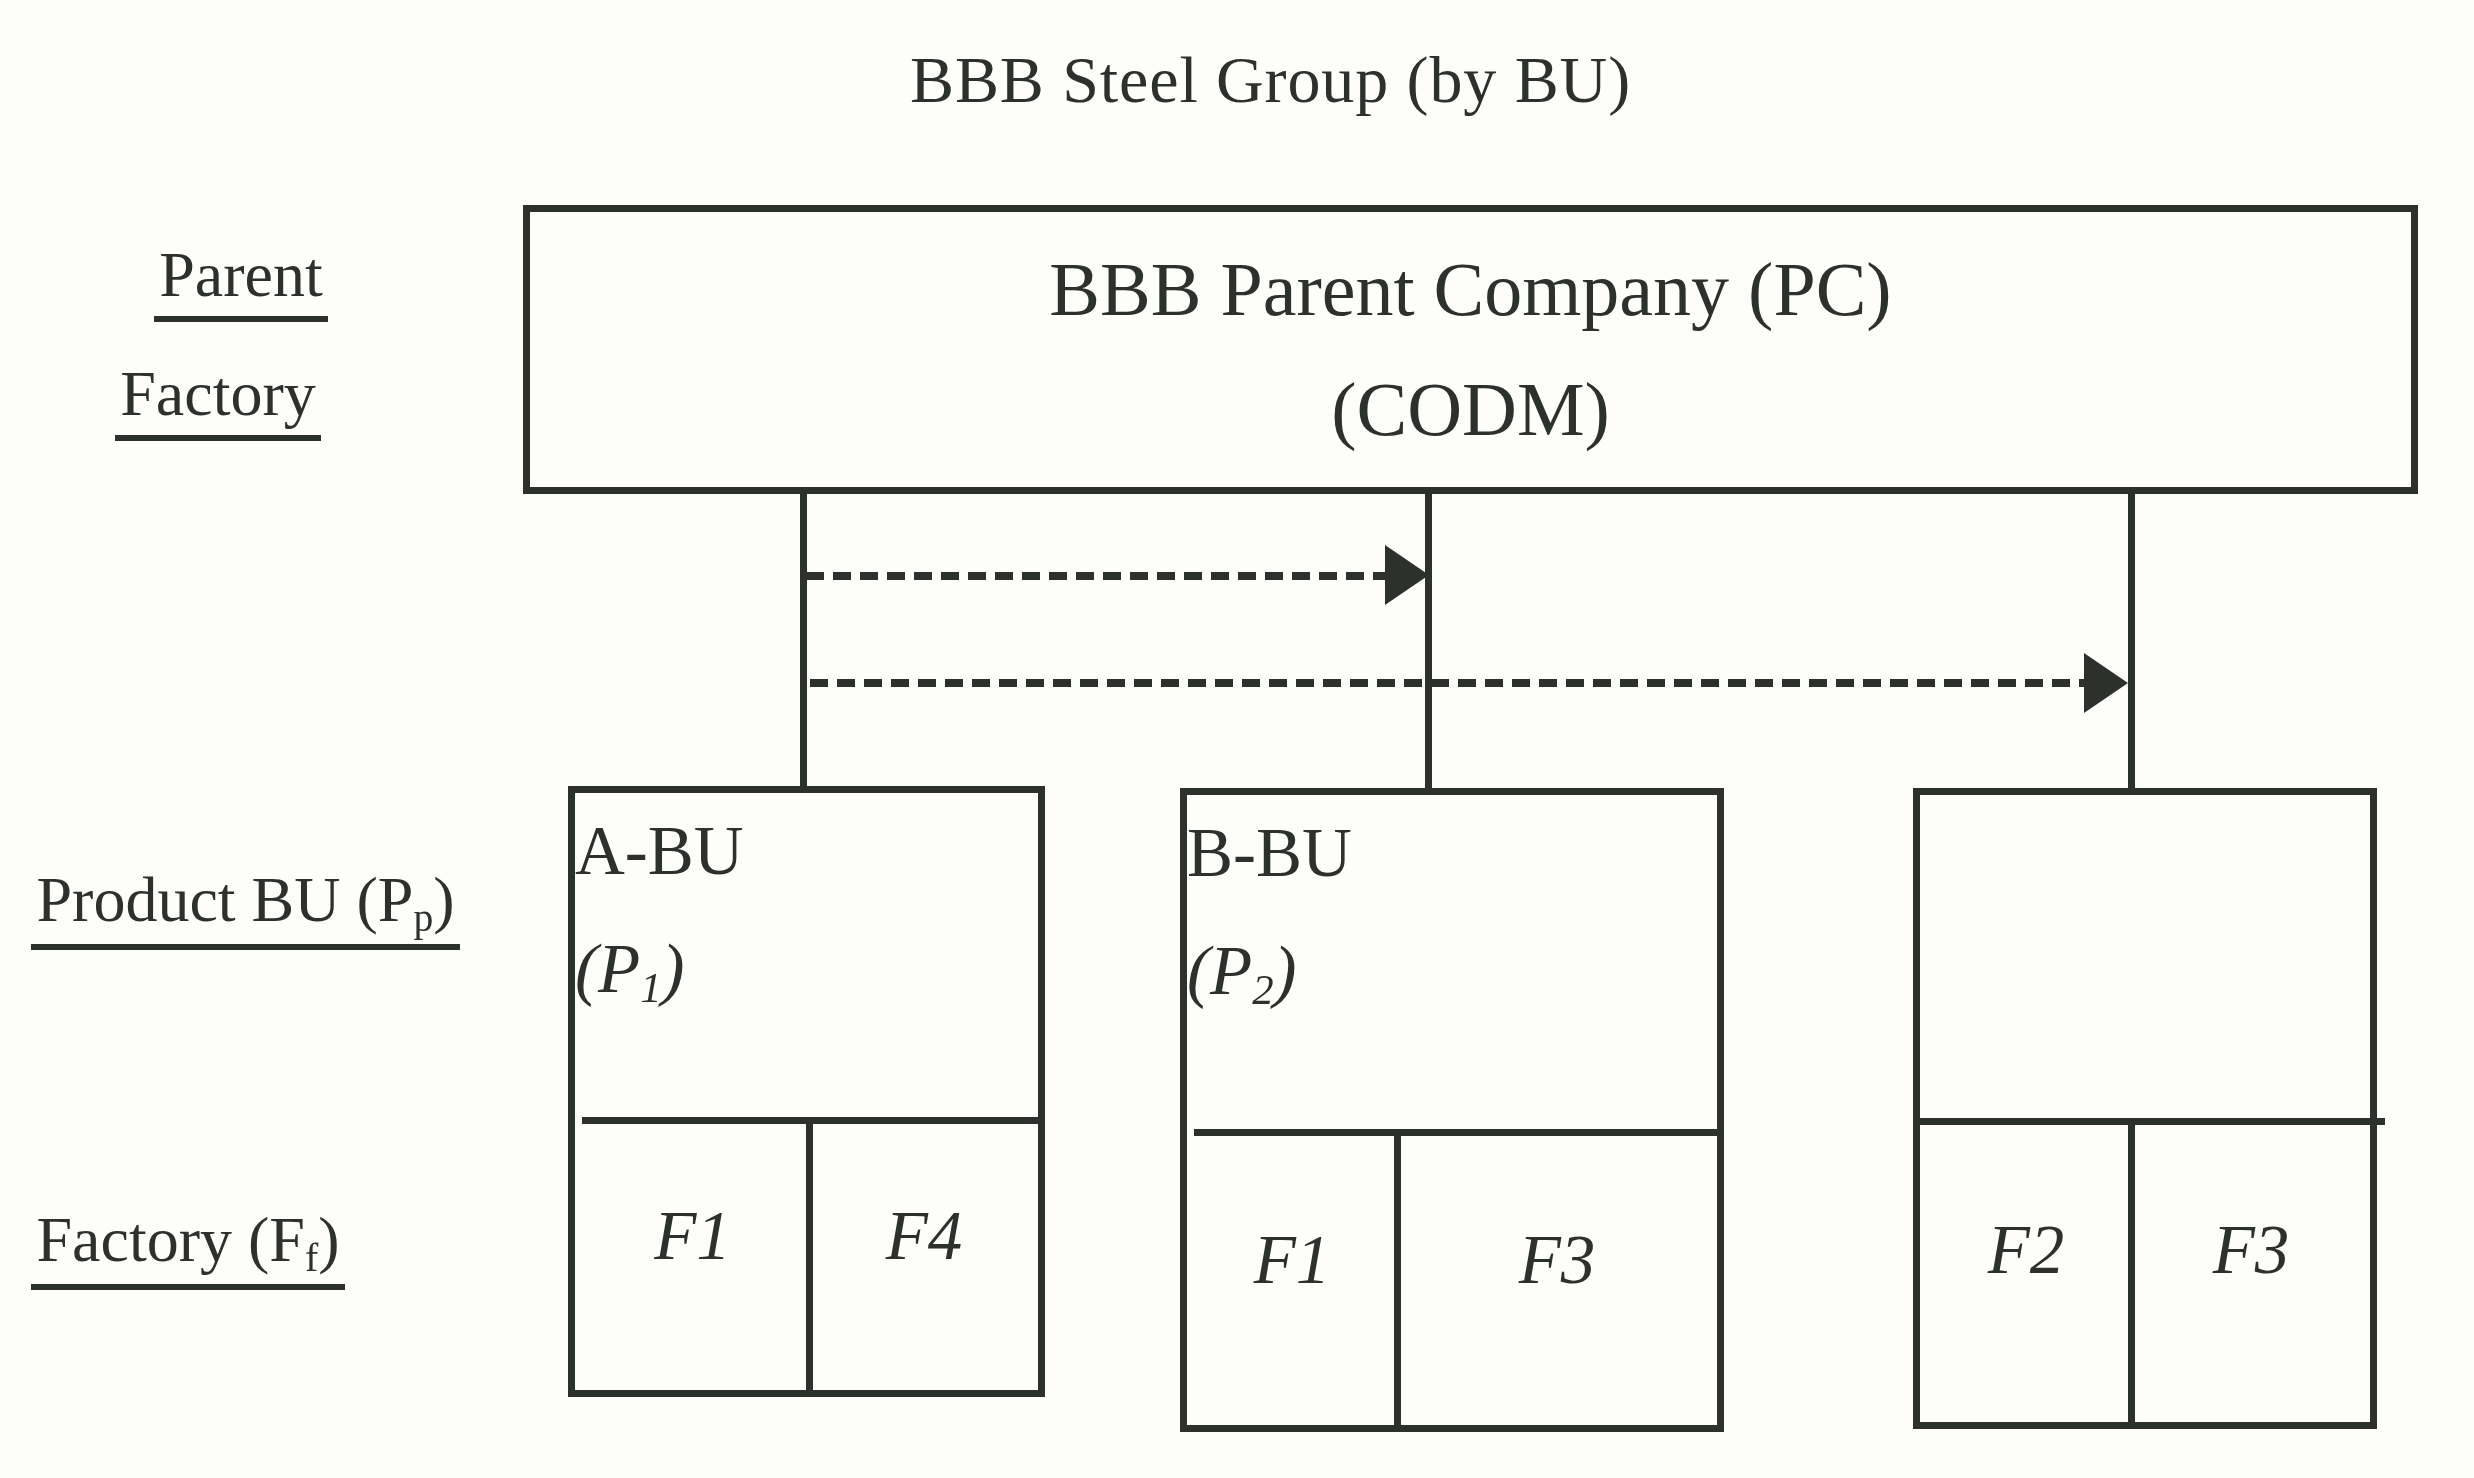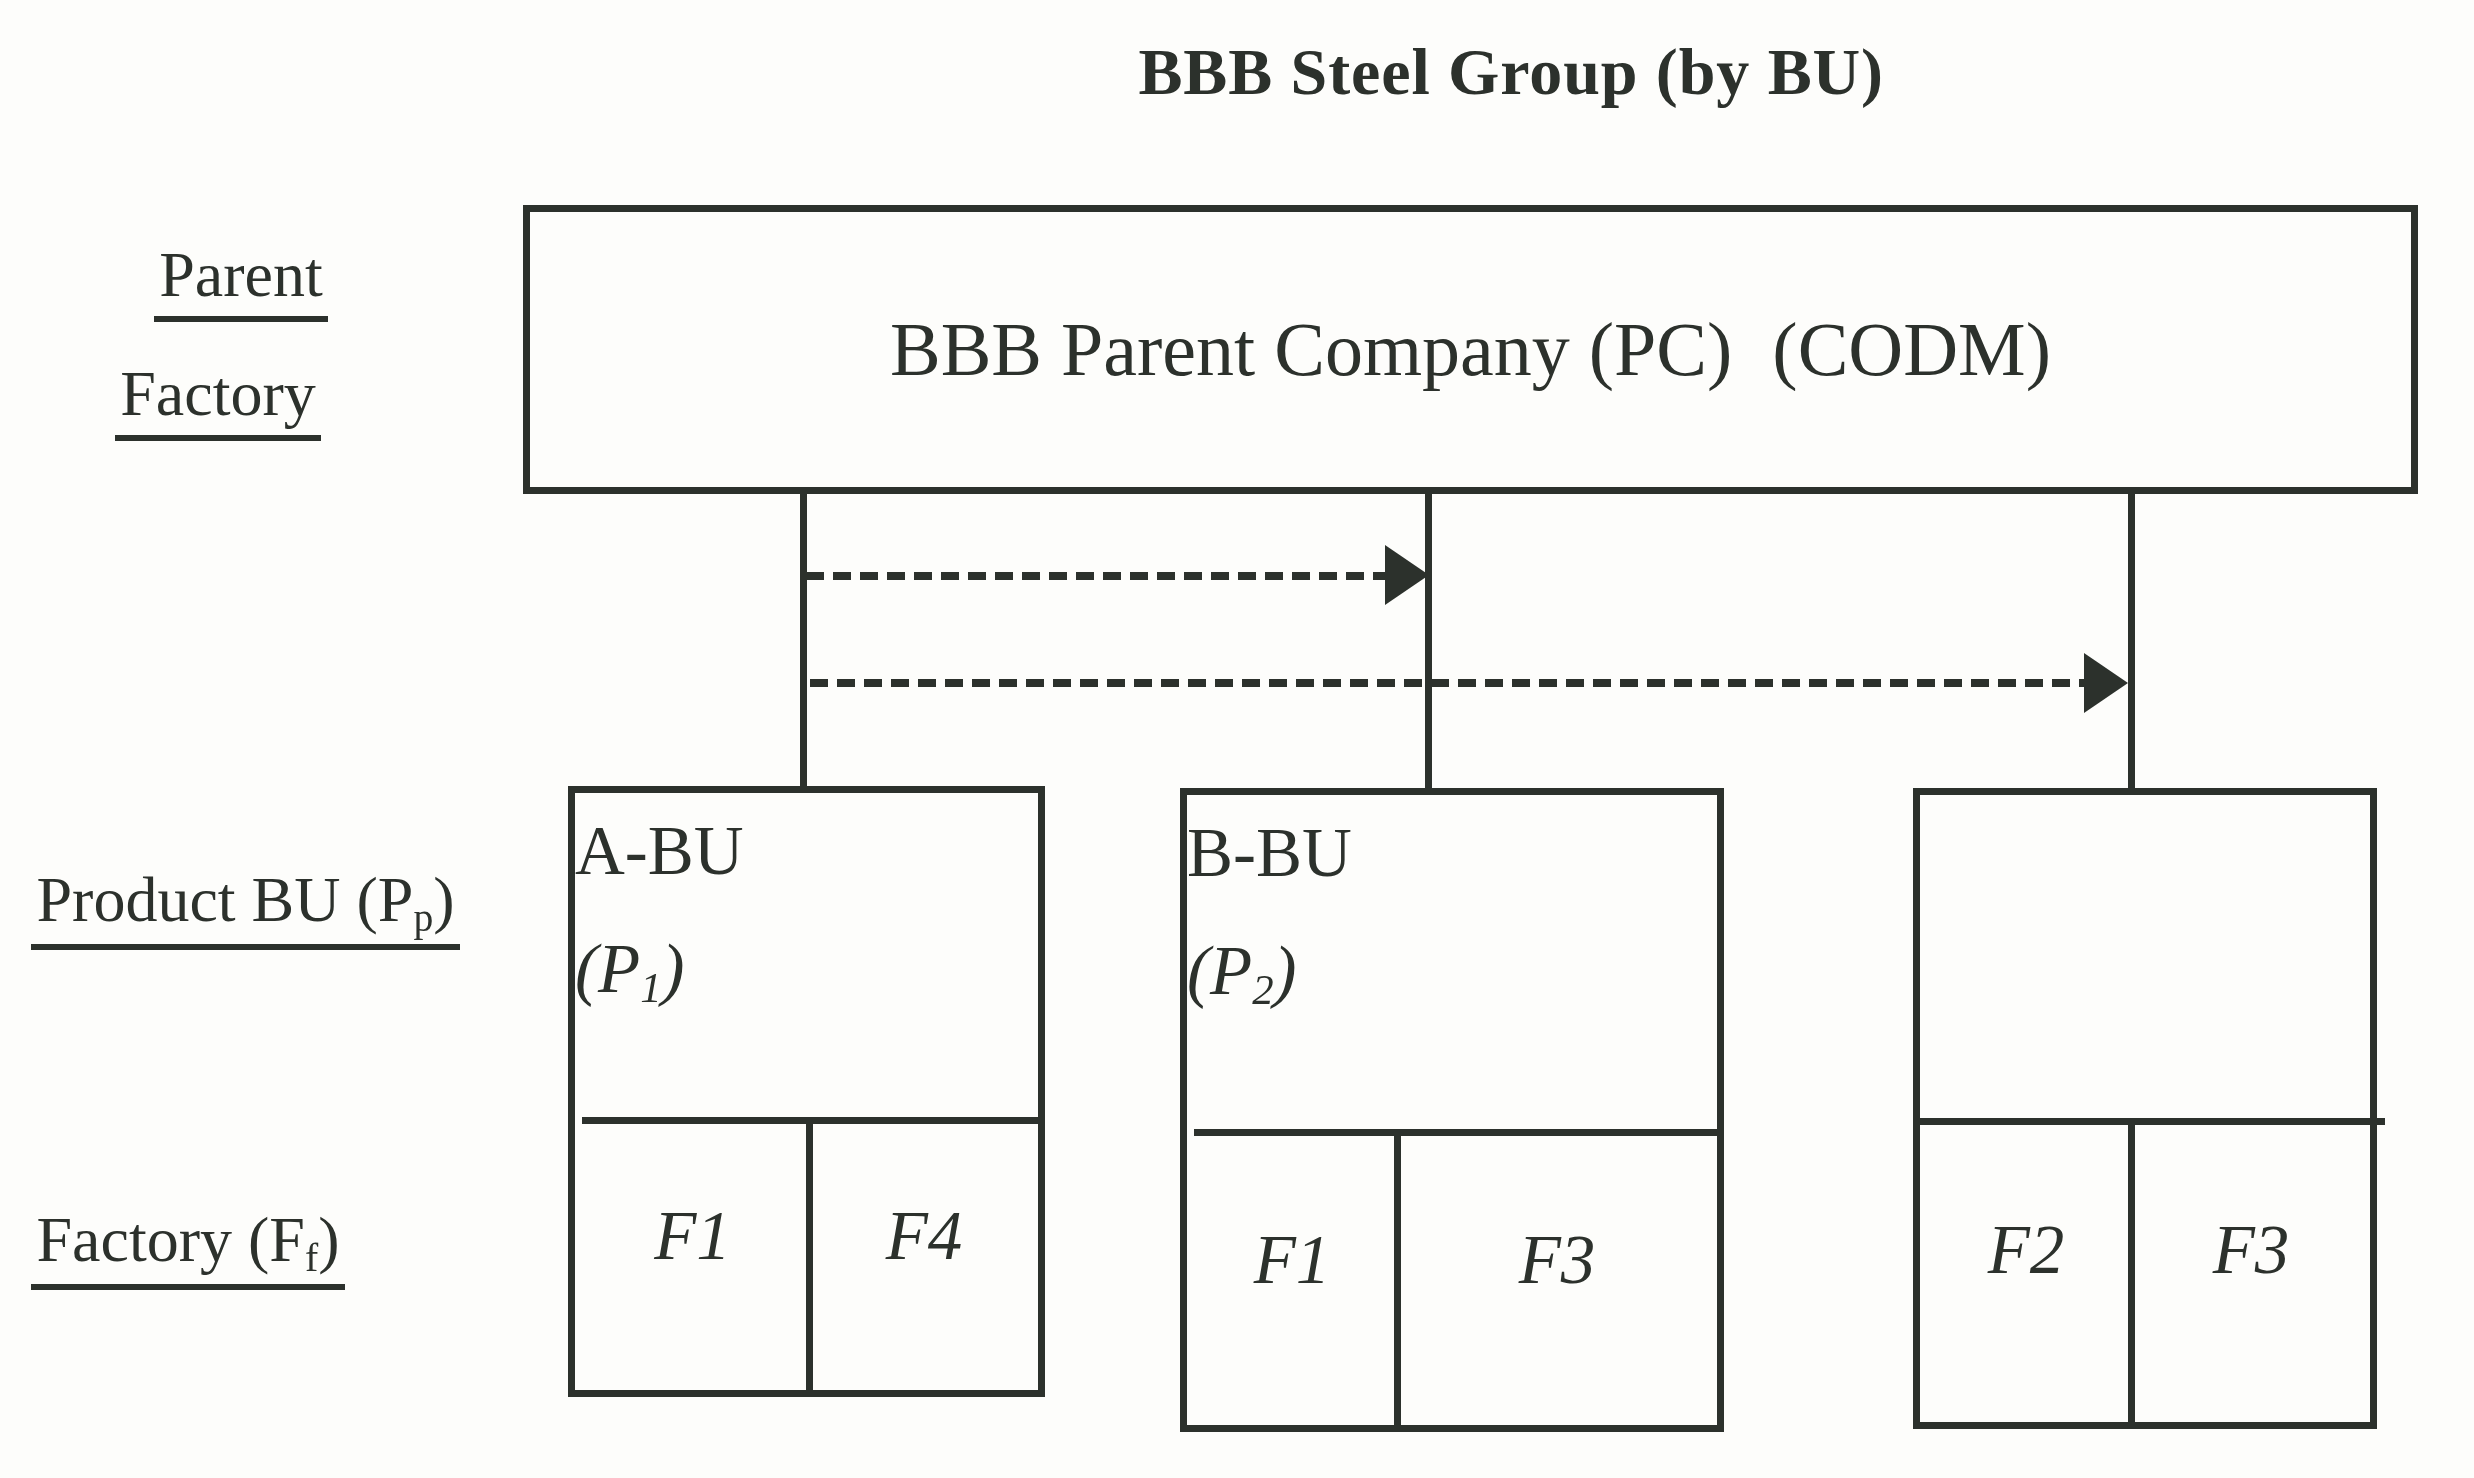--- a/index.html
+++ b/index.html
@@ -2,34 +2,34 @@
 <html style="--ink: #2c312c; --bg: #fdfdfb;font-size:14.6px"><head>
 <meta charset="utf-8">
 <style>
   :root { --ink:#2c312c; --bg:#fdfdfb; }
   * { margin:0; padding:0; box-sizing:border-box; }
   html,body { background:var(--bg); }
   body { font-family:"Liberation Serif","DejaVu Serif",serif; color:var(--ink); }
   .canvas { position:relative; width:2475px; height:1478px; background:var(--bg); overflow:hidden; }
 
   
-  .fig-title { position:absolute; left:910px; top:34px; width:974px;
-               text-align:right; font-size:66px; font-weight:bold; letter-spacing:0.9px; }
+  .fig-title { position:absolute; left:910px; top:42px; width:974px;
+               text-align:left; font-size:66px; font-weight:normal; letter-spacing:0.9px; }
 
   
   .row-label { position:absolute; font-weight:normal; font-size:64px; text-align:center; }
   .row-label .ul { display:inline-block; border-bottom:6.4px solid var(--ink); padding:0 5.5px 3.6px 5.5px; }
   .lbl-parent-1 { left:100px; top:238px; width:282px; }
   .lbl-parent-2 { left:27px;  top:357px; width:382px; }
   .lbl-product  { left:31px;  top:863px; }
   .lbl-factory  { left:31px;  top:1203px; }
 
   
   .parent-box { position:absolute; left:523px; top:205px; width:1895px; height:289px;
-                border:7.3px solid var(--ink); display:flex; flex-direction:row;
+                border:7.3px solid var(--ink); display:flex; flex-direction:column;
                 align-items:center; justify-content:center; gap:40px; }
   .parent-box .line { font-size:76px; line-height:1.05; text-align:center; }
 
   
   .vline { position:absolute; width:7.3px; background:var(--ink); }
   .vline-a { left:800px;  top:490px; height:300px; }
   .vline-b { left:1425px; top:490px; height:304px; }
   .vline-c { left:2128px; top:490px; height:304px; }
 
   

